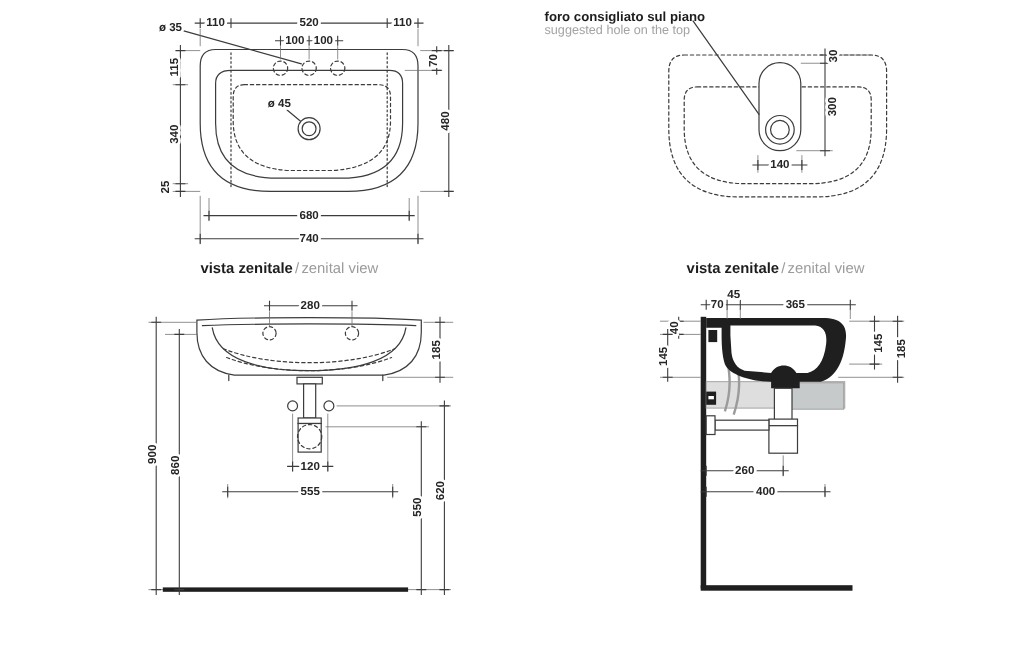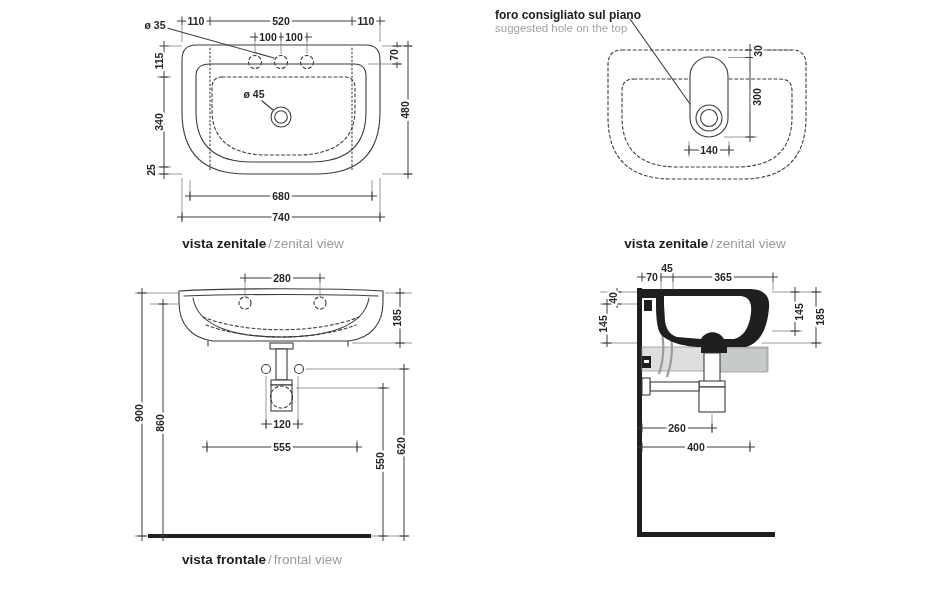--- a/index.html
+++ b/index.html
@@ -252,17 +252,14 @@
   <div class="it">foro consigliato sul piano</div>
   <div class="en">suggested hole on the top</div>
 </div>
 
 <div class="caption" style="left:263px;top:236px">
   <span>vista zenitale</span><span class="sep">/</span><span class="en">zenital view</span>
 </div>
 <div class="caption" style="left:705px;top:236px">
   <span>vista zenitale</span><span class="sep">/</span><span class="en">zenital view</span>
 </div>
-<div class="caption" style="left:262px;top:552px">
-  <span>vista frontale</span><span class="sep">/</span><span class="en">frontal view</span>
-</div>
 
 </div>
 
 </body></html>

